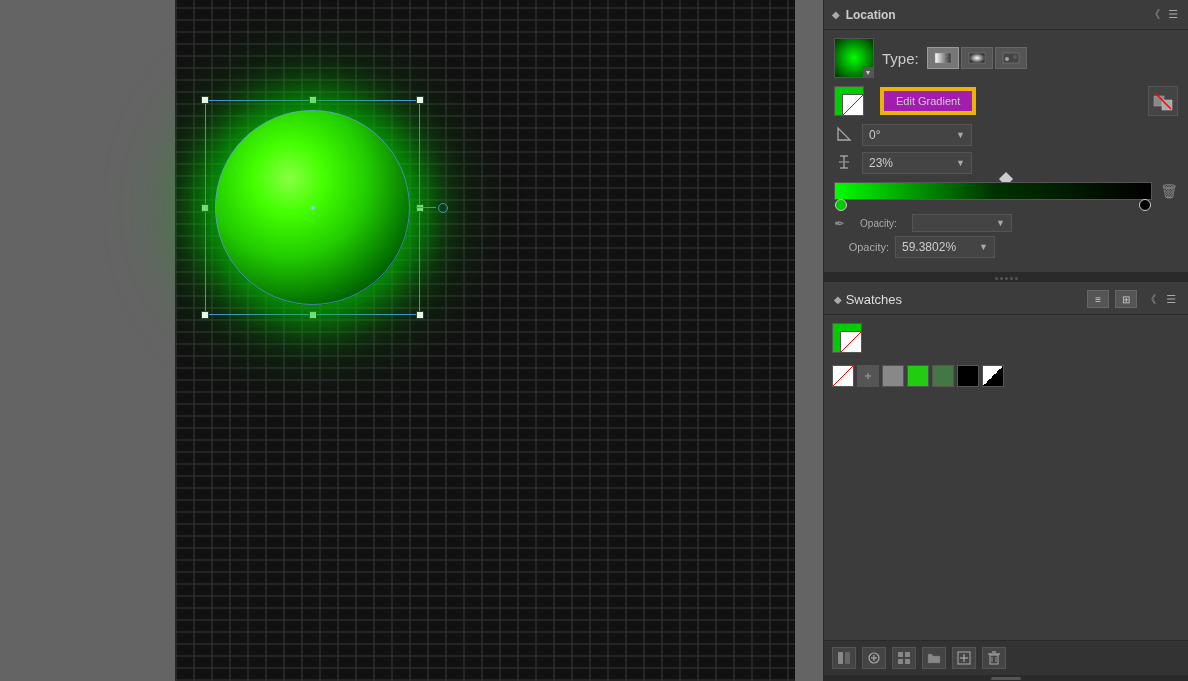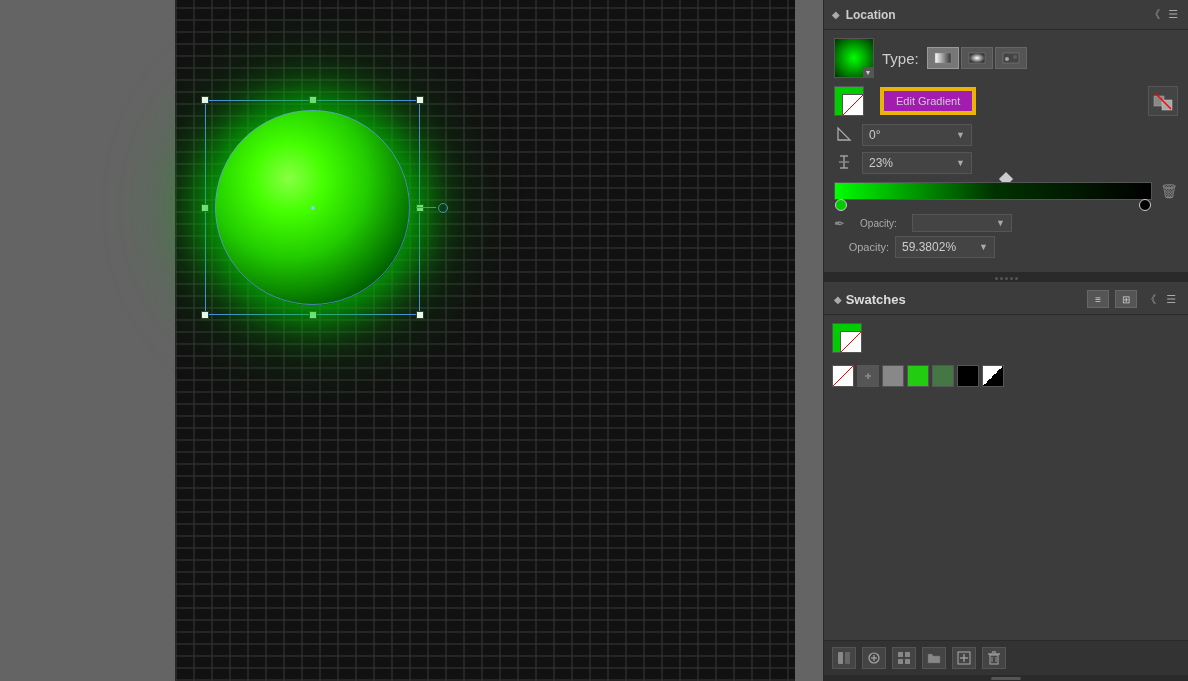--- a/index.html
+++ b/index.html
@@ -442,21 +442,21 @@
     }
 
     .swatches-title-row {
       display: flex;
       align-items: center;
       gap: 4px;
     }
 
     .swatches-title {
       font-size: 13px;
-      font-weight: bold;
+      font-weight: normal;
       color: #ddd;
     }
 
     .swatches-body {
       padding: 8px;
       flex: 1;
     }
 
     .swatches-row {
       display: flex;

